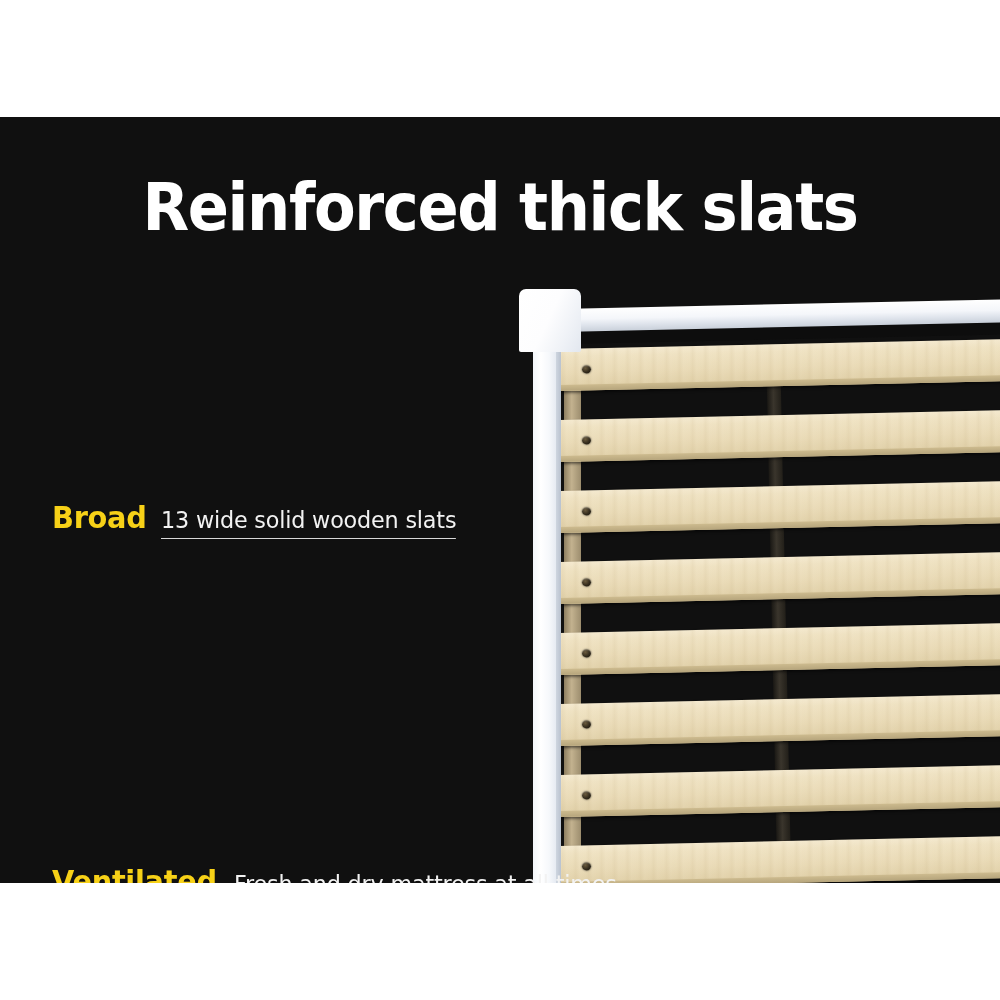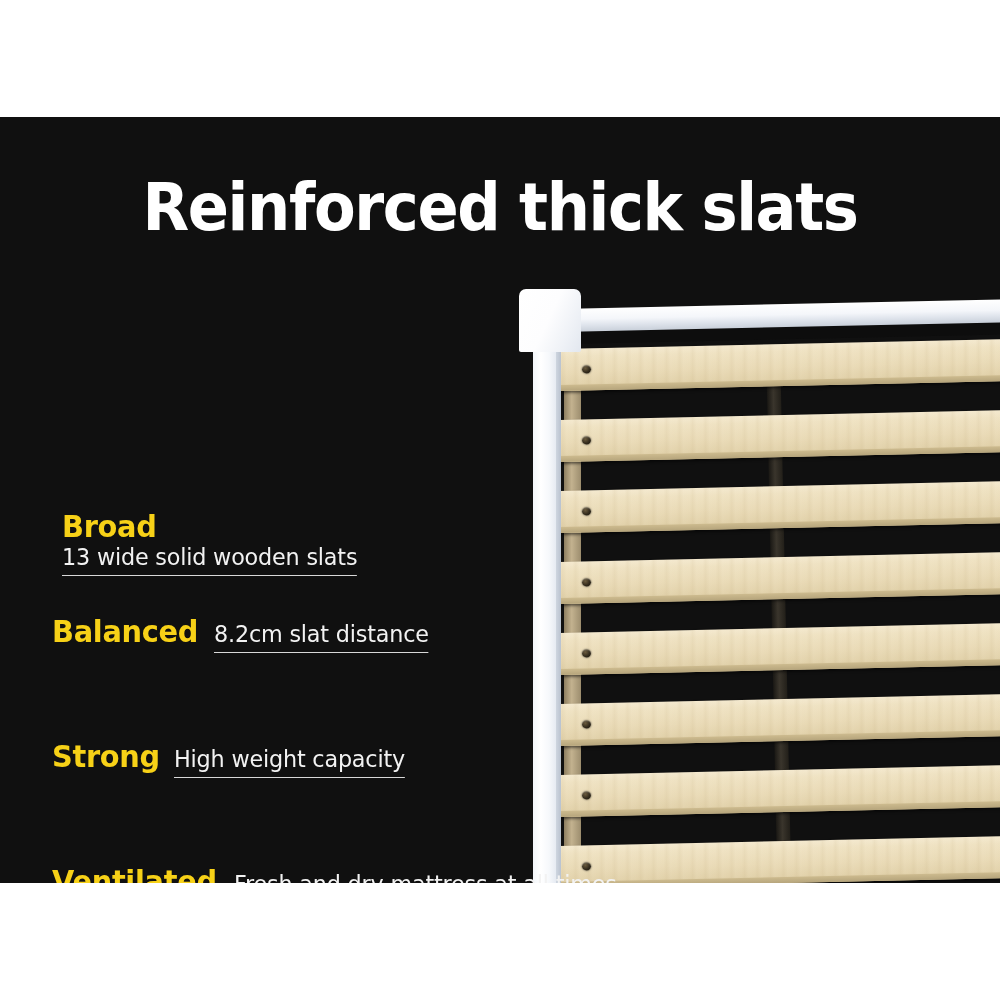--- a/index.html
+++ b/index.html
@@ -73,21 +73,21 @@
     font-weight: 400;
     font-size: 23px;
     letter-spacing: -0.2px;
     margin-left: 10px;
     padding-bottom: 5px;
     border-bottom: 1.6px solid #d8d8d8;
     transform: scaleX(0.97);
     transform-origin: 0 50%;
   }
 
-  #feature-0 { top: 392px; flex-direction: column; }
+  #feature-0 { top: 383px; }
   #feature-1 { top: 497px; }
   #feature-2 { top: 622px; }
   #feature-3 { top: 747px; }
 
   
   #frame {
     position: absolute;
     left: 0;
     top: 0;
     width: 1000px;
@@ -281,29 +281,21 @@
       <div class="post-head"></div>
     </div>
 
     <div id="headline">Reinforced thick slats</div>
 
     <div class="feature" id="feature-0">
       <span class="term">Broad</span>
       <span class="desc">13 wide solid wooden slats</span>
     </div>
 
-    <div class="feature" id="feature-1">
-      <span class="term">Balanced</span>
-      <span class="desc">8.2cm slat distance</span>
-    </div>
-
-    <div class="feature" id="feature-2">
-      <span class="term">Strong</span>
-      <span class="desc">High weight capacity</span>
-    </div>
+
 
     <div class="feature" id="feature-3">
       <span class="term">Ventilated</span>
       <span class="desc">Fresh and dry mattress at all times</span>
     </div>
 
   </div>
 
   <div id="bottom-cover"></div>
 </div>

